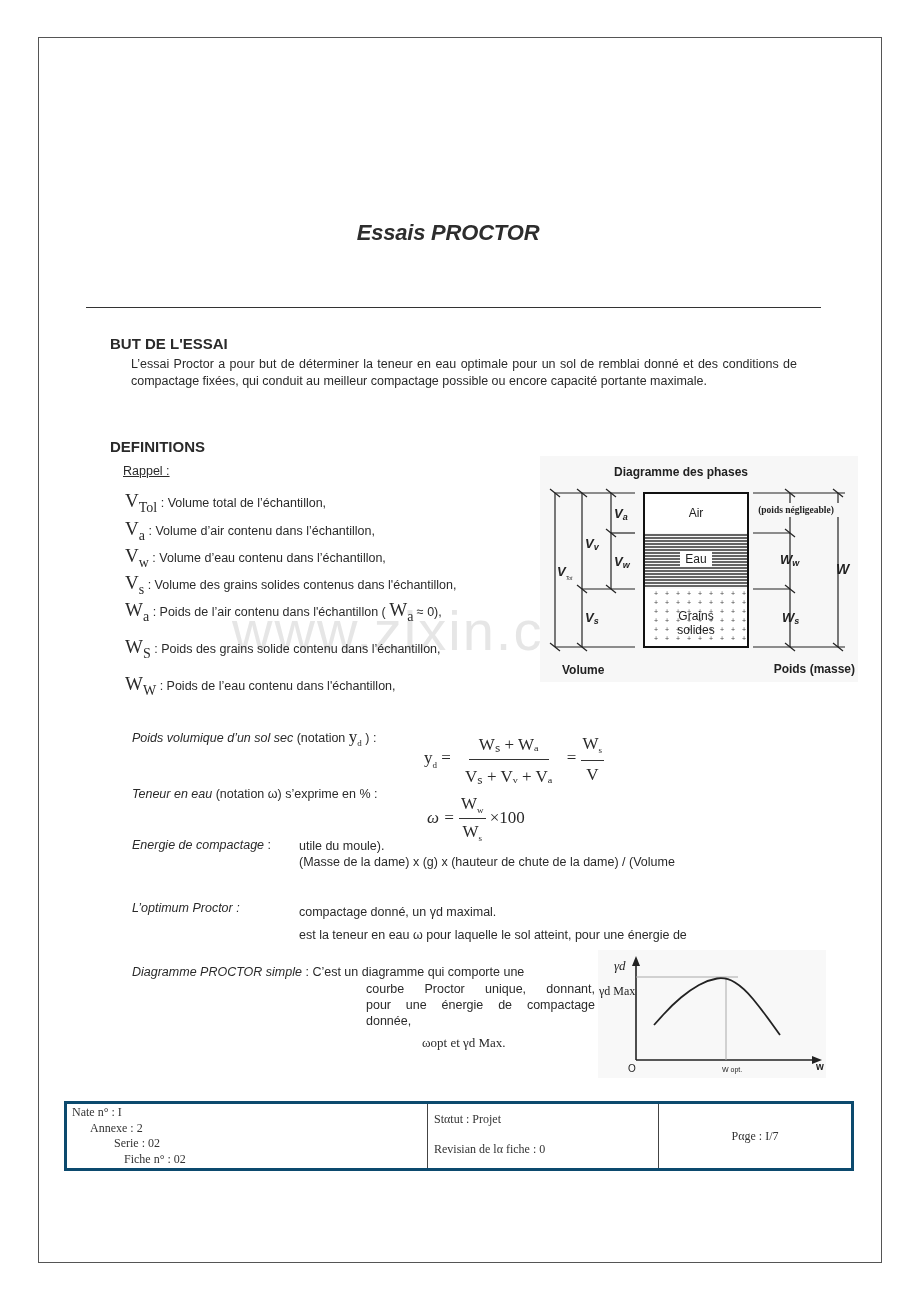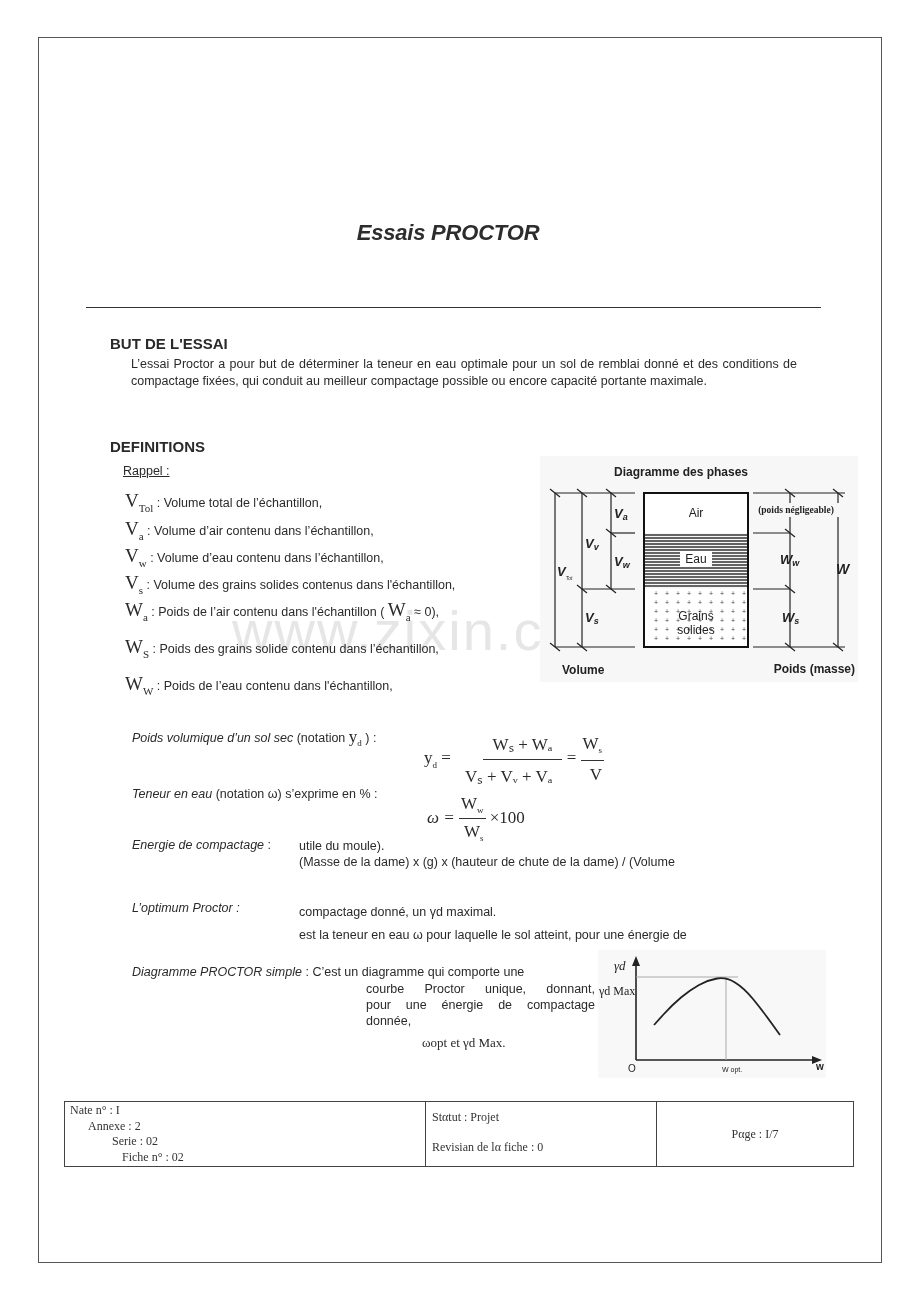--- a/index.html
+++ b/index.html
@@ -8,31 +8,31 @@
   .page-frame { position: absolute; left: 38px; top: 37px; width: 844px; height: 1226px;
                 border: 1px solid #555; box-sizing: border-box; }
   .abs { position: absolute; }
   .title { left: 0; width: 896px; top: 220px; text-align: center; font-size: 22px;
            font-weight: bold; font-style: italic; color: #2d2d2d; letter-spacing: -0.2px; }
   .rule { left: 86px; width: 735px; top: 307px; height: 0; border-top: 1.5px solid #333; }
   .h2 { font-size: 15px; font-weight: bold; color: #2a2a2a; }
   .para { font-size: 12.5px; line-height: 16.5px; text-align: justify; color: #2a2a2a; }
   .def { font-size: 12.5px; color: #2a2a2a; white-space: nowrap; }
   .sym { font-family: "Liberation Serif", serif; font-size: 19px; color: #2a2a2a; }
-  .sym sub { font-size: 11px; }
+  .sym sub { font-size: 14px; }
   .rappel { text-decoration: underline; font-size: 12.5px; }
   .italic { font-style: italic; }
   .serif { font-family: "Liberation Serif", serif; }
-  .frac { display: inline-flex; flex-direction: column; align-items: flex-end; vertical-align: middle; }
+  .frac { display: inline-flex; flex-direction: column; align-items: center; vertical-align: middle; }
   .frac .num { padding: 0 4px 3px; border-bottom: 1px solid #333; }
   .frac .den { padding: 3px 4px 0; }
   .formula { font-family: "Liberation Serif", serif; font-size: 17px; color: #2a2a2a; white-space: nowrap; margin-top: 28px; }
   .formula sub { font-size: 9px; }
   .footer-table { position: absolute; left: 64px; top: 1101px; width: 790px; height: 65px;
-                  border: 1px solid #0c4a6e; border-collapse: collapse; box-sizing: border-box;
+                  border: 3px solid #0c4a6e; border-collapse: collapse; box-sizing: border-box;
                   font-family: "Liberation Serif", serif; font-size: 12px; color: #333; }
   .footer-table td { border: 1px solid #444; vertical-align: top; padding: 0; }
   .watermark { left: 232px; top: 598px; font-size: 56px; color: rgba(200,200,200,0.45);
                letter-spacing: 2px; font-family: "Liberation Sans", sans-serif; pointer-events: none; }
 </style>
 </head>
 <body>
 
 <div class="page-frame"></div>
 

